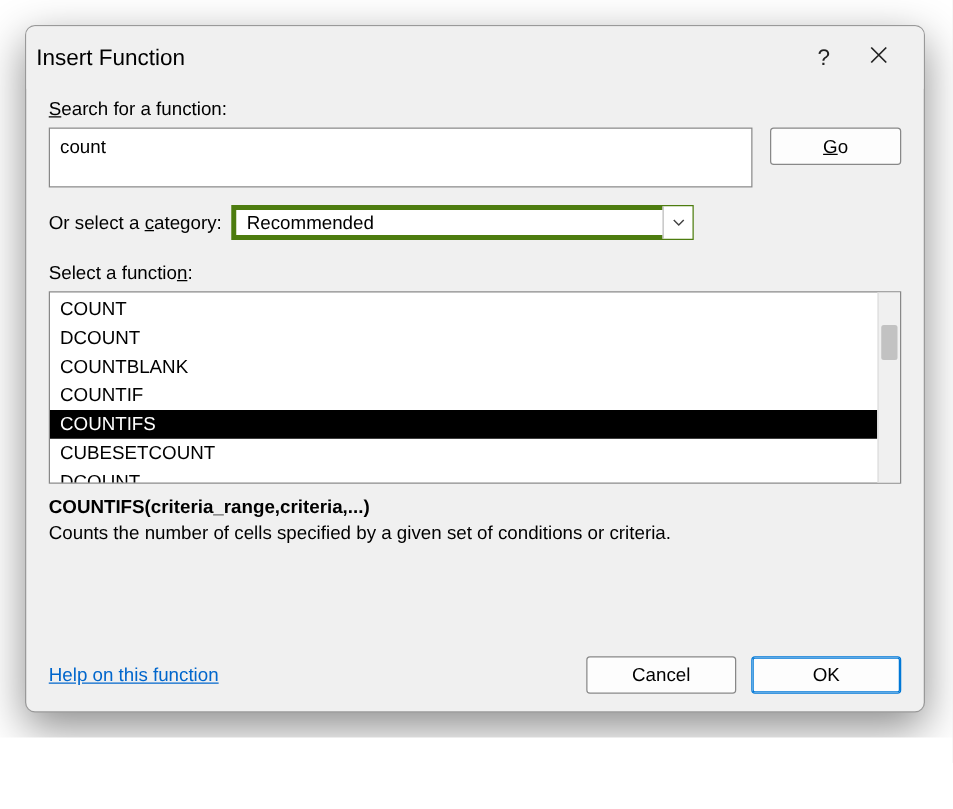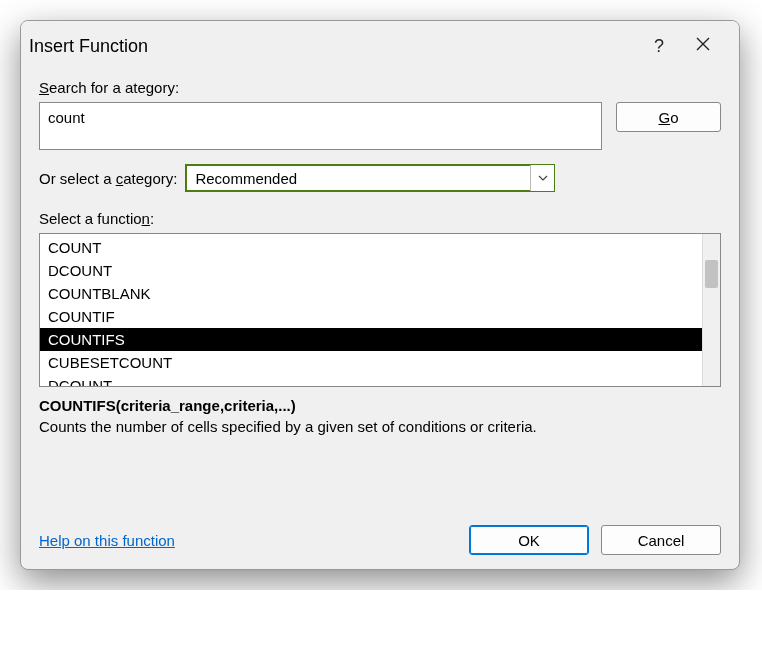--- a/index.html
+++ b/index.html
@@ -82,21 +82,21 @@
     }
     .row-cat .lbl { margin-bottom: 0; }
     .select-wrap {
       position: relative;
       width: 370px;
     }
     .select {
       width: 100%;
       height: 28px;
       background: #fff;
-      border: 2px solid #4d7c0f;
+      border: 4px solid #4d7c0f;
       font-size: 15px;
       font-family: inherit;
       padding: 2px 28px 2px 8px;
       appearance: none;
       cursor: pointer;
     }
     .select-chevron {
       position: absolute;
       right: 1px;
       top: 1px;
@@ -197,21 +197,21 @@
       <span>
         <svg viewBox="0 0 16 16">
             <path d="M2 2 L14 14 M14 2 L2 14" stroke="#222" stroke-width="1.4" fill="none"></path>
           </svg>
       </span>
     </div>
   </div>
 
   <div class="body">
     <div class="lbl">
-      <span class="u">S</span><span>earch for a ategory:</span>
+      <span class="u">S</span><span>earch for a function:</span>
     </div>
     <div class="row-search">
       <textarea class="search-box" style="">count</textarea>
       <button class="go-btn">
         <span class="u">G</span><span>o</span>
       </button>
     </div>
 
     <div class="row-cat">
       <div class="lbl">
@@ -247,17 +247,17 @@
         <div class="scrollbar-thumb"></div>
       </div>
     </div>
 
     <div class="syntax">COUNTIFS(criteria_range,criteria,...)</div>
     <div class="desc">Counts the number of cells specified by a given set of conditions or criteria.</div>
 
     <div class="footer">
       <a class="help-link">Help on this function</a>
       <span class="footer-spacer"></span>
+      <button class="btn">Cancel</button>
       <button class="btn primary">OK</button>
-      <button class="btn">Cancel</button>
     </div>
   </div>
 </div>
 
 </body></html>

